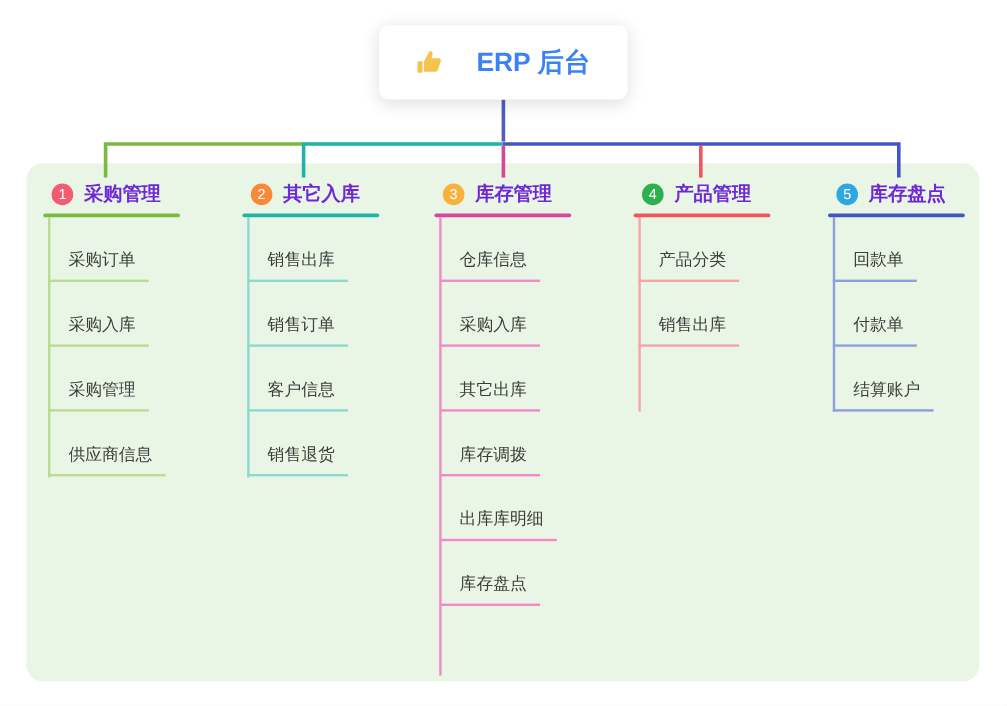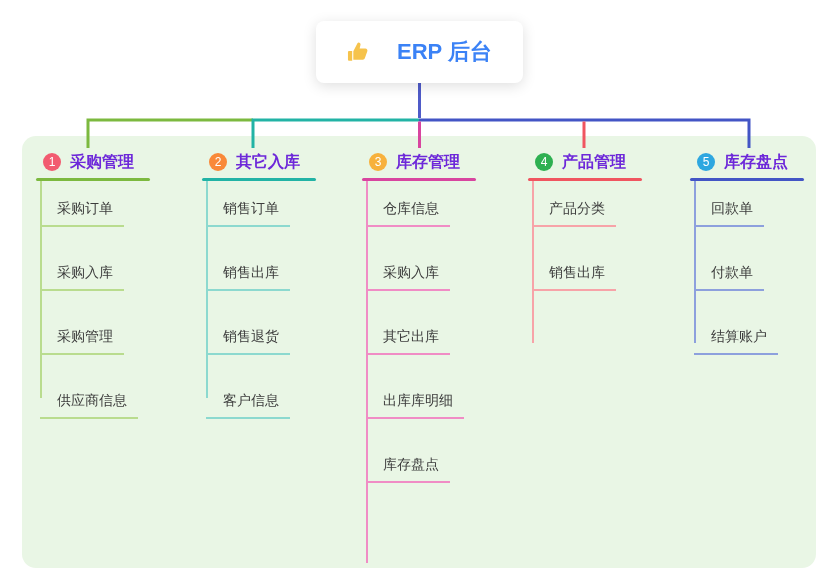--- a/index.html
+++ b/index.html
@@ -17,21 +17,21 @@
   .root svg{display:block;}
 
   .col{position:absolute;top:149px;}
   .hdr{display:flex;align-items:center;gap:9px;padding-left:7px;height:26px;}
   .badge{width:18px;height:18px;border-radius:50%;color:#fff;font-size:12px;line-height:18px;
          display:flex;align-items:center;justify-content:center;flex:0 0 18px;}
   .title{font-size:16px;font-weight:600;color:#6d28d9;white-space:nowrap;}
   .hline{width:114px;height:3px;border-radius:2px;margin-top:3px;}
   .trunk{position:absolute;left:4px;top:32px;width:2px;}
   .kids{margin-left:4px;}
-  .kid{height:64px;display:flex;align-items:center;}
+  .kid{height:54px;display:flex;align-items:flex-end;}
   .kid span{display:inline-block;padding:0 11px 7px 17px;font-size:14px;color:#3c3c3c;
             border-bottom:2px solid;white-space:nowrap;}
 
   .b1 .badge{background:#f25b70}.b1 .hline{background:#7cb93f}.b1 .trunk{background:#b9dc8e}.b1 .kid span{border-color:#b9dc8e}
   .b2 .badge{background:#f98939}.b2 .hline{background:#22b3a5}.b2 .trunk{background:#8cd9cf}.b2 .kid span{border-color:#8cd9cf}
   .b3 .badge{background:#f7b13c}.b3 .hline{background:#d8459f}.b3 .trunk{background:#f08cc5}.b3 .kid span{border-color:#f08cc5}
   .b4 .badge{background:#2eb051}.b4 .hline{background:#f05560}.b4 .trunk{background:#f7a3a8}.b4 .kid span{border-color:#f7a3a8}
   .b5 .badge{background:#2ea7e0}.b5 .hline{background:#4355c5}.b5 .trunk{background:#8da0dd}.b5 .kid span{border-color:#8da0dd}
 </style>
 </head>
@@ -83,50 +83,53 @@
 
   <div class="col b2" style="left:202px">
     <div class="hdr">
       <span class="badge">2</span>
       <span class="title">其它入库</span>
     </div>
     <div class="hline"></div>
     <div class="trunk" style="height:217px"></div>
     <div class="kids">
       <div class="kid">
+          <span>销售出库</span>
+        </div>
+      <div class="kid">
           <span>销售订单</span>
         </div>
       <div class="kid">
-          <span>销售出库</span>
+          <span>客户信息</span>
         </div>
       <div class="kid">
           <span>销售退货</span>
-        </div>
-      <div class="kid">
-          <span>客户信息</span>
         </div>
     </div>
   </div>
 
   <div class="col b3" style="left:362px">
     <div class="hdr">
       <span class="badge">3</span>
       <span class="title">库存管理</span>
     </div>
     <div class="hline"></div>
     <div class="trunk" style="height:382px"></div>
     <div class="kids">
       <div class="kid">
           <span>仓库信息</span>
         </div>
       <div class="kid">
           <span>采购入库</span>
         </div>
       <div class="kid">
           <span>其它出库</span>
+        </div>
+      <div class="kid">
+          <span>库存调拨</span>
         </div>
       <div class="kid">
           <span>出库库明细</span>
         </div>
       <div class="kid">
           <span>库存盘点</span>
         </div>
     </div>
   </div>
 

